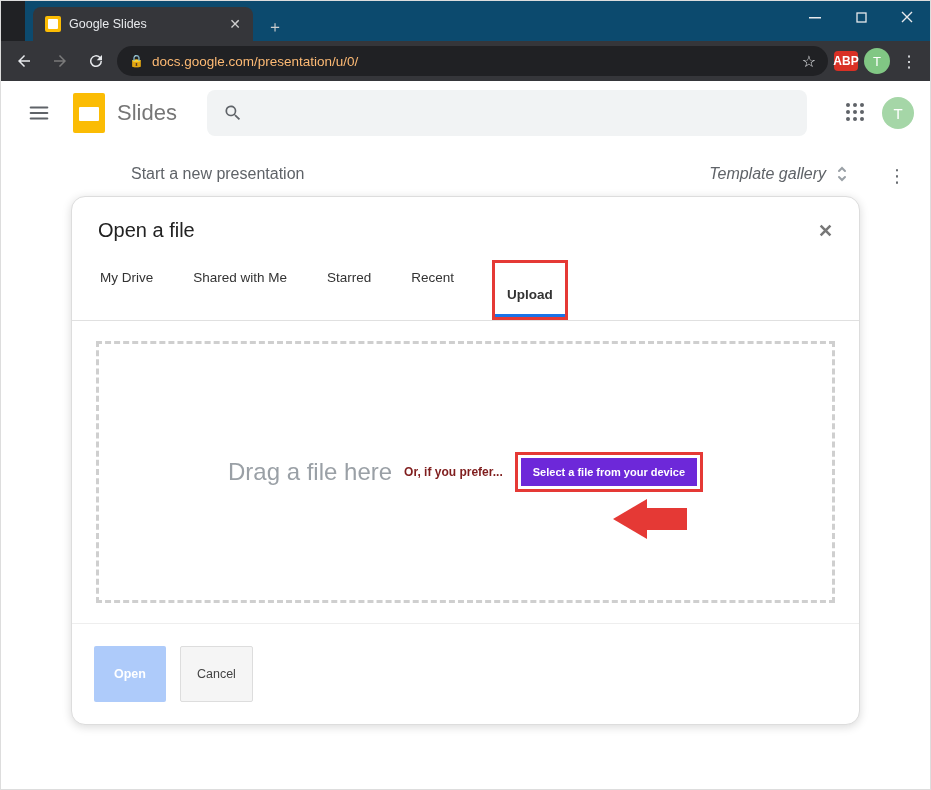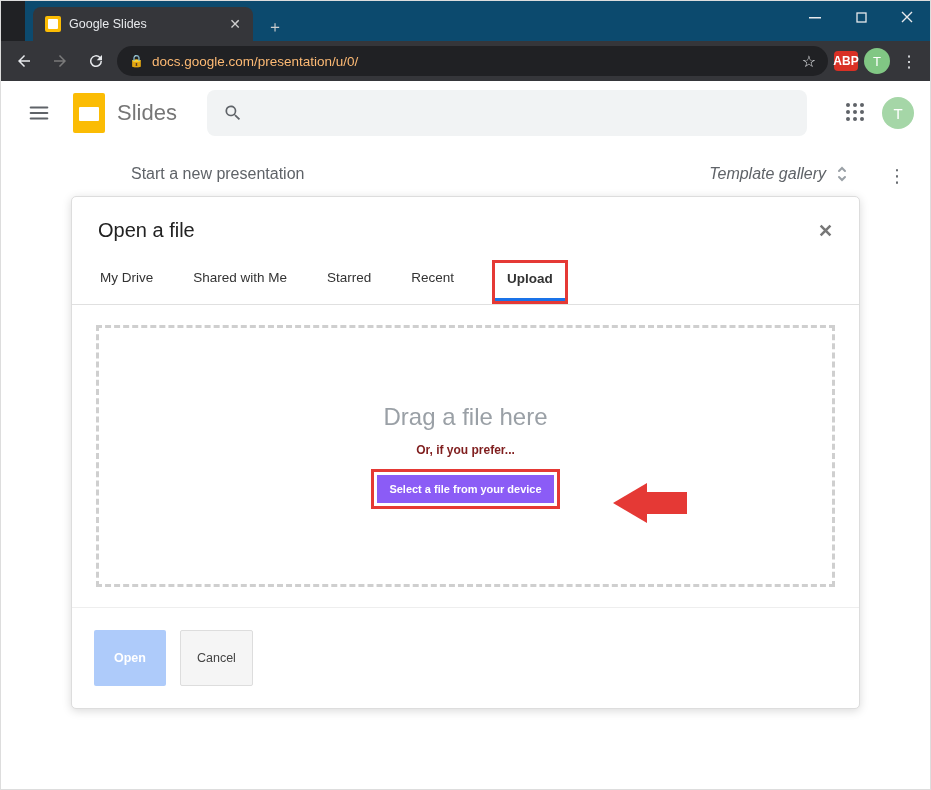--- a/index.html
+++ b/index.html
@@ -41,35 +41,35 @@
   .apps-grid { width:20px; height:20px; display:grid; grid-template-columns:repeat(3,4px); grid-template-rows:repeat(3,4px); gap:3px; cursor:pointer; }
   .apps-grid span { background:#5f6368; border-radius:50%; }
   .avatar-lg { width:32px; height:32px; border-radius:50%; background:#a5d6a7; color:#fff; display:flex; align-items:center; justify-content:center; font-size:15px; }
 
   .presentation-row { display:flex; align-items:flex-start; padding:20px 24px 10px 130px; color:#5f6368; font-size:16px; }
   .template-gallery { margin-left:auto; display:flex; align-items:center; gap:10px; cursor:pointer; margin-right:40px;font-style:italic; }
   .template-gallery .chev { color:#9aa0a6; font-size:13px; line-height:8px; }
   .row-kebab { color:#5f6368; cursor:pointer; font-size:18px; }
 
   
-  .dialog { position:absolute; left:70px; right:70px; top:115px; background:#fff; border:1px solid #ddd; box-shadow:0 2px 10px rgba(0,0,0,0.15); border-radius:5px; }
+  .dialog { position:absolute; left:70px; right:70px; top:115px; background:#fff; border:1px solid #ddd; box-shadow:0 2px 10px rgba(0,0,0,0.15); border-radius:14px; }
   .dialog-header { padding:22px 26px 10px; display:flex; align-items:center; }
   .dialog-title { font-size:20px; color:#222; }
   .dialog-close { margin-left:auto; color:#777; font-size:18px; cursor:pointer; font-weight:bold; }
   .dialog-tabs { display:flex; gap:36px; padding:10px 26px 0; border-bottom:1px solid #e0e0e0; font-size:13.5px; color:#333; }
   .dialog-tab { padding:8px 2px 14px; cursor:pointer; }
   .dialog-tab.active { font-weight:bold; border-bottom:3px solid #1a73e8; }
   .tab-highlight { border:3px solid #e53935; display:inline-block; position:relative; top:-2px; margin-bottom:-2px; }
-  .tab-highlight .dialog-tab { padding:8px 12px 12px; }
-
-  .drop-zone { margin:20px 24px; height:262px; border:3px dashed #cfcfcf; display:flex; flex-direction:column; align-items:center; justify-content:center; gap:12px; position:relative; }
+  .tab-highlight .dialog-tab { padding:24px 12px 12px; }
+
+  .drop-zone { margin:20px 24px; height:262px; border:3px dashed #cfcfcf; display:flex; flex-direction:row; align-items:center; justify-content:center; gap:12px; position:relative; }
   .drop-title { font-size:24px; color:#9aa0a6; }
   .drop-sub { font-size:12px; color:#7f1d1d; font-weight:bold; }
   .select-file-wrap { border:3px solid #e53935; padding:3px; }
-  .select-file-btn { background:#8b5cf6; color:#fff; font-size:11px; font-weight:bold; padding:8px 12px; border:none; cursor:pointer; }
+  .select-file-btn { background:#6d28d9; color:#fff; font-size:11px; font-weight:bold; padding:8px 12px; border:none; cursor:pointer; }
   .arrow { position:absolute; right:185px; top:155px; }
   .arrow-shape { width:0; height:0; border-top:20px solid transparent; border-bottom:20px solid transparent; border-right:34px solid #e53935; position:relative; }
   .arrow-shape::after { content:''; position:absolute; left:34px; top:-11px; width:40px; height:22px; background:#e53935; }
 
   .dialog-footer { border-top:1px solid #eee; padding:22px 22px; display:flex; gap:14px; }
   .btn-open { background:#aecbfa; color:#fff; border:none; padding:8px 20px; border-radius:2px; font-size:12.5px; font-weight:bold; cursor:default; }
   .btn-cancel { background:#f5f5f5; border:1px solid #ddd; color:#444; padding:20px 16px; border-radius:2px; font-size:12.5px; cursor:pointer; }
 
   svg { display:block; }
 </style>

